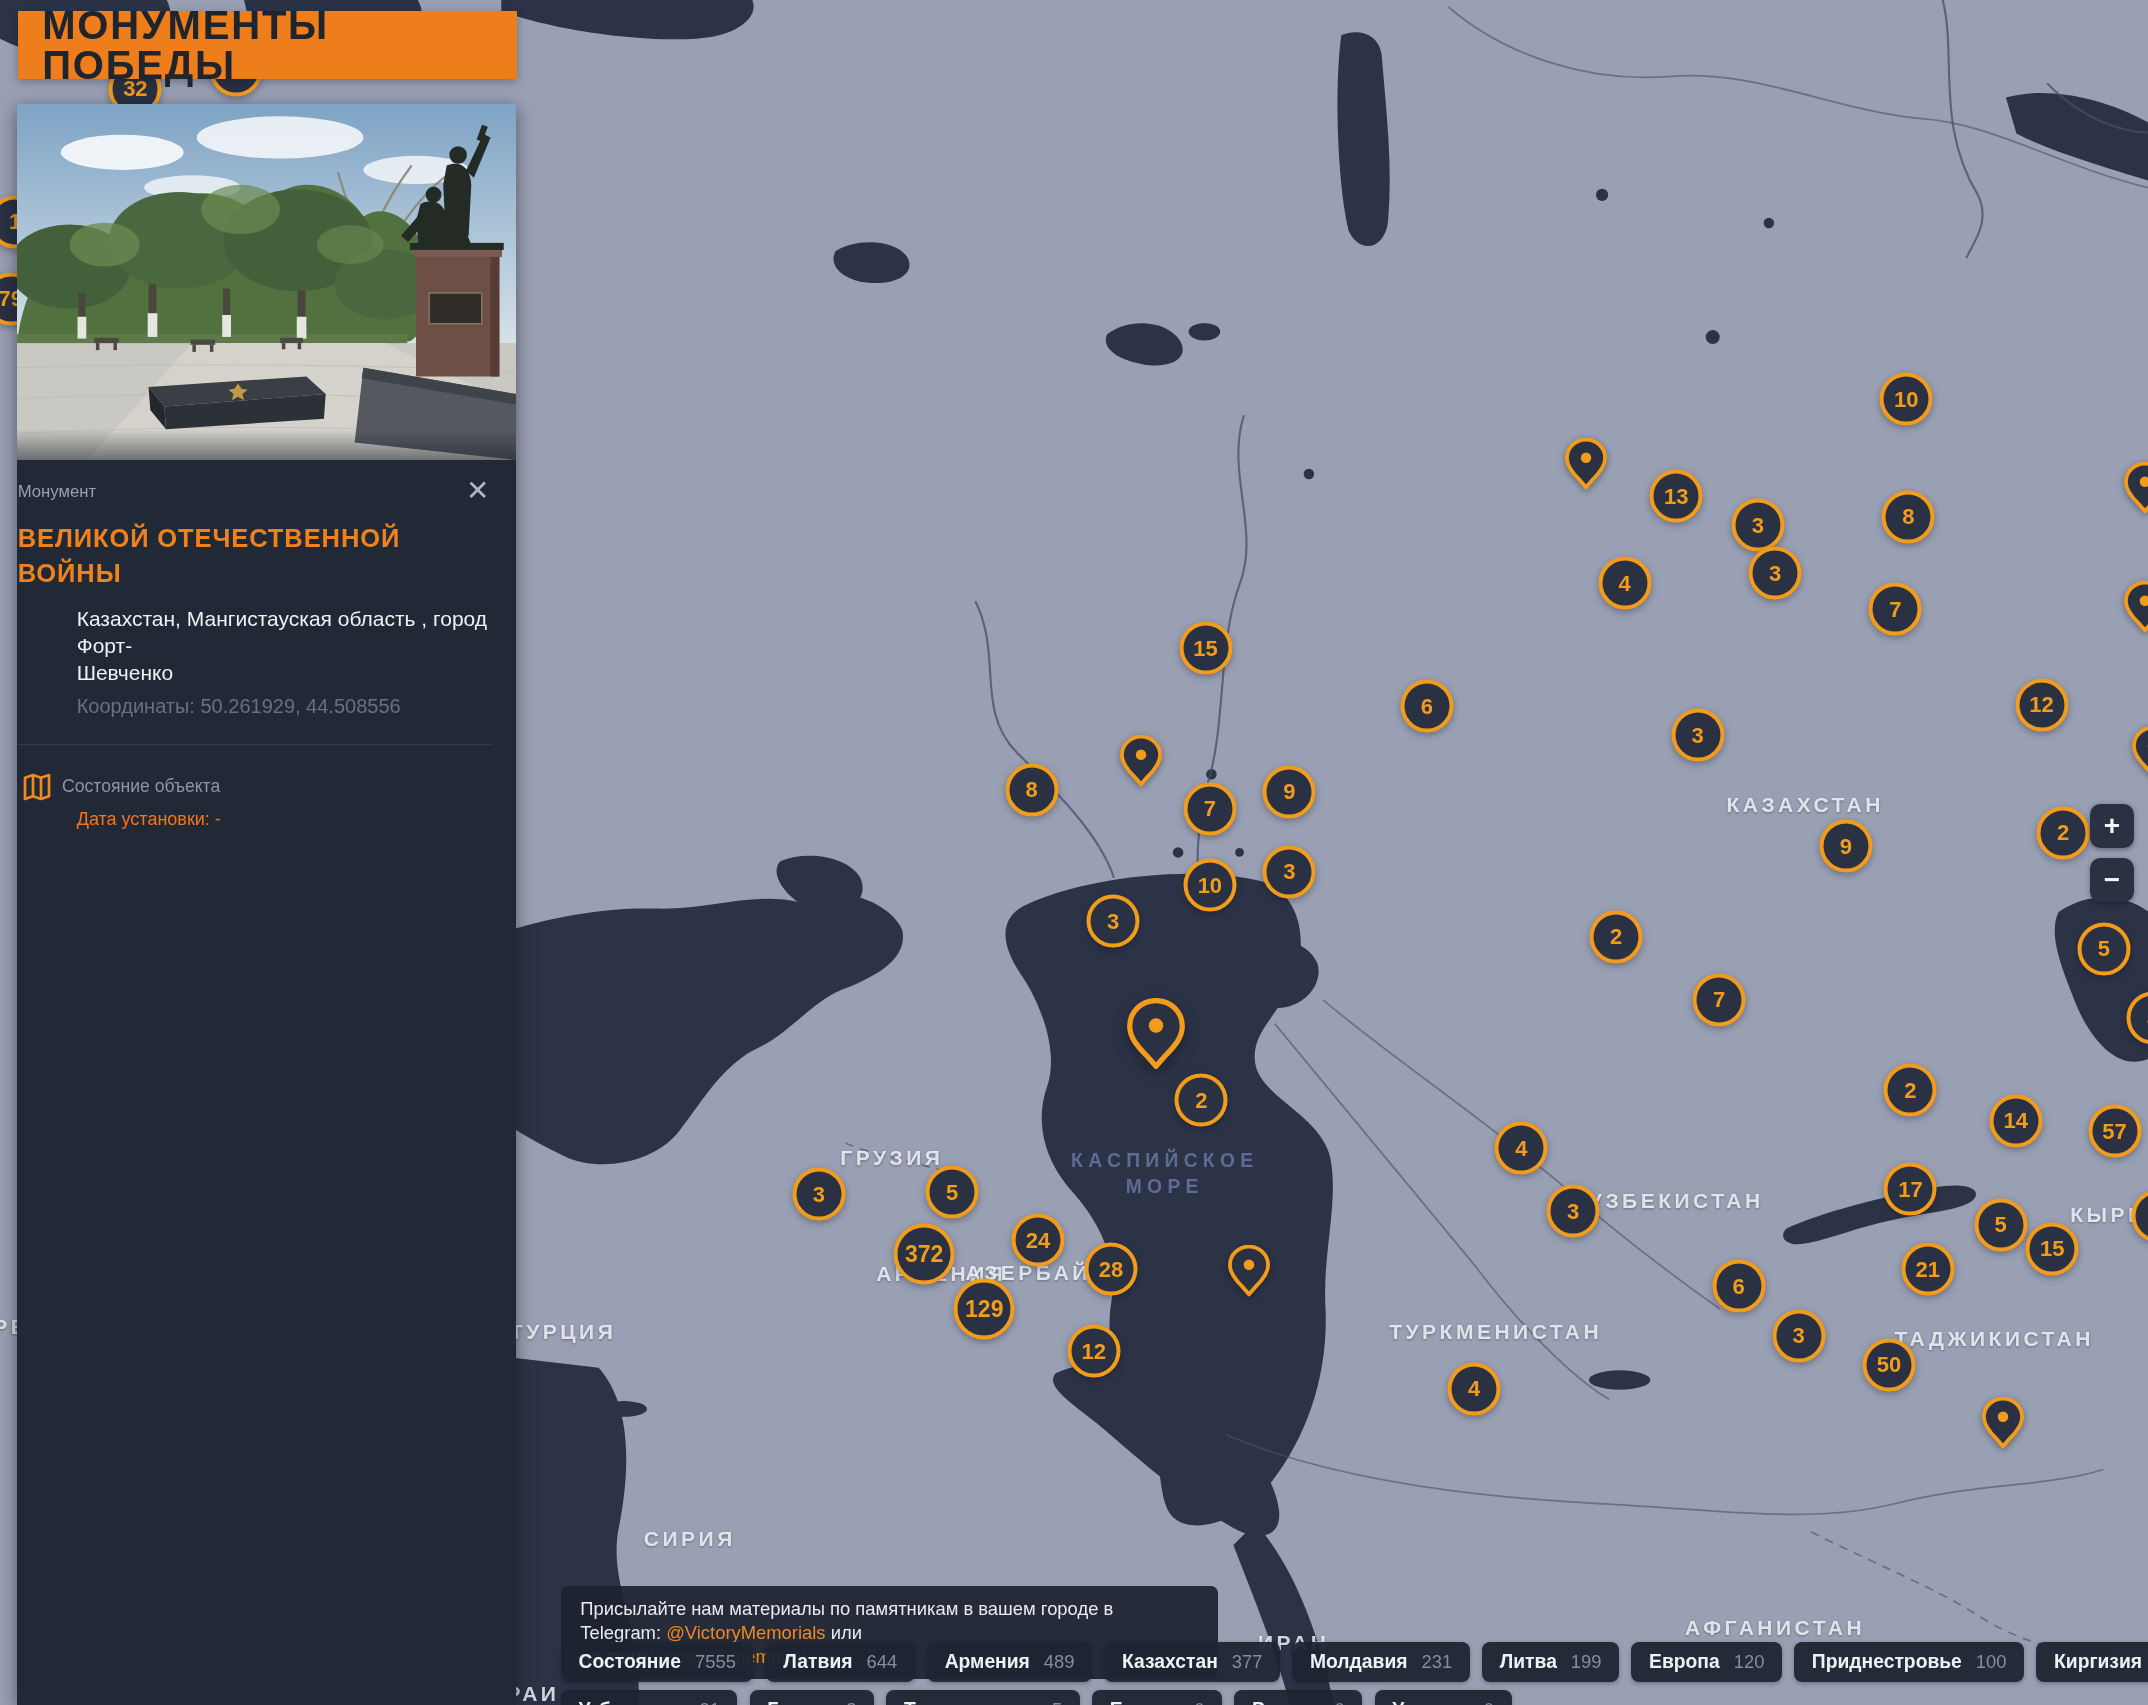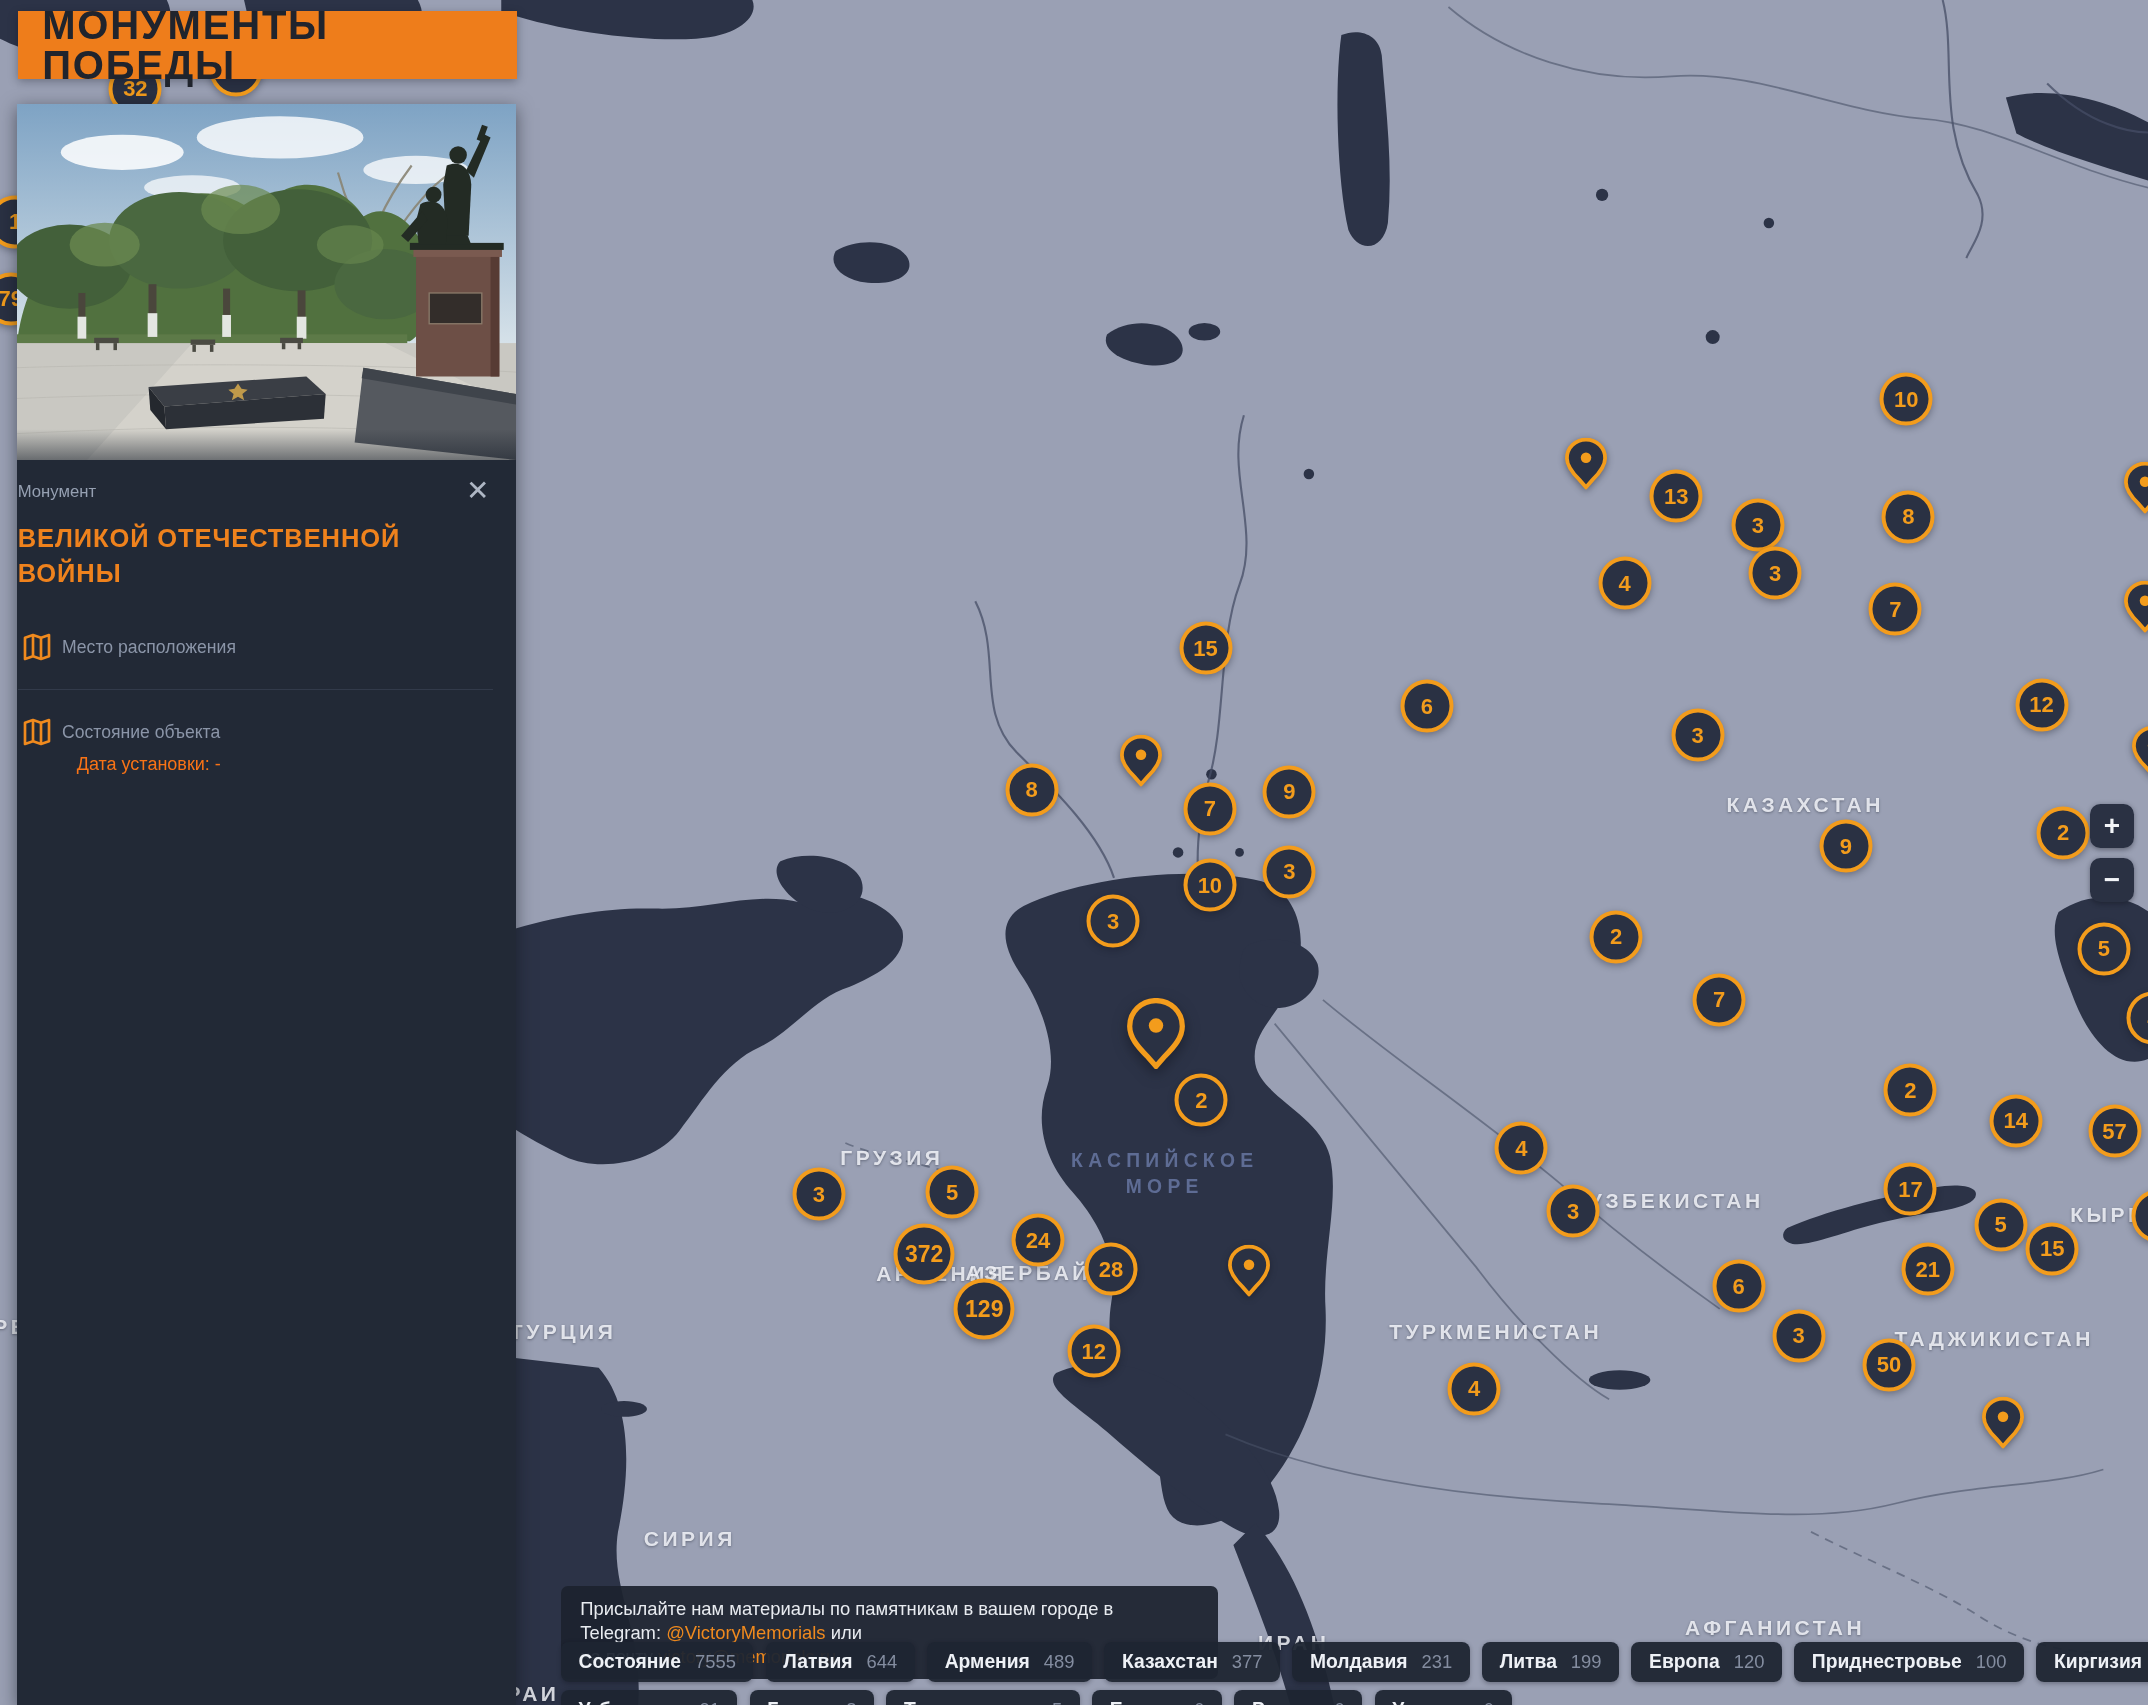--- a/index.html
+++ b/index.html
@@ -454,27 +454,26 @@
     </div>
 
     <div class="panel-body">
       <div class="type-label">Монумент</div>
       <div class="close-btn">✕</div>
 
       <div class="panel-title">
         <span style="display:block;">ВЕЛИКОЙ ОТЕЧЕСТВЕННОЙ ВОЙНЫ</span>
       </div>
 
-      <div class="section">
-        <svg class="sec-icon" viewBox="0 0 24 24" fill="none" stroke="#f08a1e" stroke-width="2" stroke-linejoin="round">
-          <path d="M3,5 L9,3 L15,5 L21,3 L21,19 L15,21 L9,19 L3,21 Z"></path>
-          <line x1="9" y1="3" x2="9" y2="19"></line>
-            <line x1="15" y1="5" x2="15" y2="21"></line>
-        </svg>
-        <div class="sec-label">Место расположения</div>
+      <div class="sec-body">
+        <div class="address">
+          <span style="display:block;">Казахстан, Мангистауская область , город Форт-</span>
+          <span style="display:block;">Шевченко</span>
+        </div>
+        <div class="coords">Координаты: 50.261929, 44.508556</div>
       </div>
 
       <div class="divider"></div>
 
       <div class="section" style="margin-top:26px;">
         <svg class="sec-icon" viewBox="0 0 24 24" fill="none" stroke="#f08a1e" stroke-width="2" stroke-linejoin="round">
           <path d="M3,5 L9,3 L15,5 L21,3 L21,19 L15,21 L9,19 L3,21 Z"></path>
           <line x1="9" y1="3" x2="9" y2="19"></line>
             <line x1="15" y1="5" x2="15" y2="21"></line>
         </svg>

